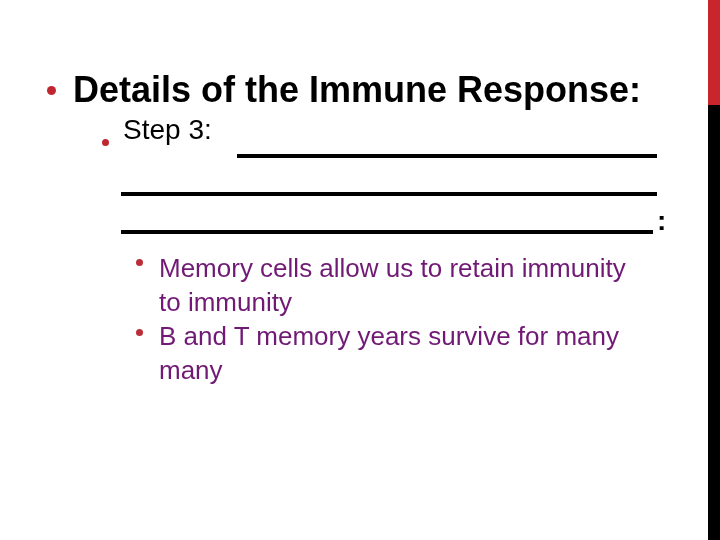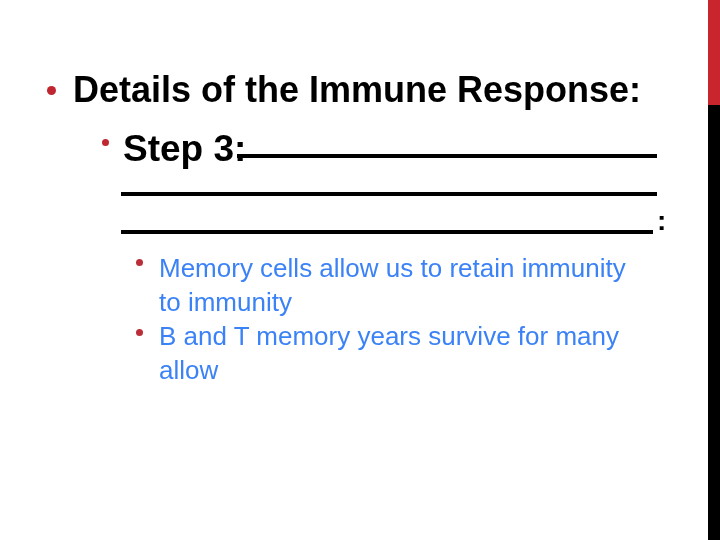--- a/index.html
+++ b/index.html
@@ -35,23 +35,23 @@
     margin: 0;
     font-size: 36px;
     font-weight: bold;
     line-height: 1;
     white-space: nowrap;
     color: #000000;
   }
   .step-label {
     position: absolute;
     left: 123px;
-    top: 130px;
-    font-size: 37px;
-    font-weight: bold;
+    top: 116px;
+    font-size: 28px;
+    font-weight: normal;
     line-height: 1;
     white-space: nowrap;
     color: #000000;
   }
   
   .blank-line { position: absolute; height: 4px; }
   .blank-1 { left: 237px; top: 154px; width: 420px; }
   .blank-2 { left: 121px; top: 192px; width: 536px; }
   .blank-3 { left: 121px; top: 230px; width: 532px; }
   .blank-colon {
@@ -63,21 +63,21 @@
     line-height: 1;
     color: #000000;
   }
 
   .body-text {
     position: absolute;
     left: 159px;
     font-size: 26px;
     font-weight: normal;
     line-height: 34px;
-    color: #3b82f6;
+    color: #701a75;
   }
   .body-text .line { white-space: nowrap; }
   .body-text-1 { top: 251px; }
   .body-text-2 { top: 319px; }
 </style>
 </head>
 <body>
 
 <div class="slide">
 
@@ -97,16 +97,16 @@
 
   <span class="bullet body-bullet-1" style="background-color: rgb(187, 46, 56);"></span>
   <div class="body-text body-text-1">
     <div class="line">Memory cells allow us to retain immunity</div>
     <div class="line">to immunity</div>
   </div>
 
   <span class="bullet body-bullet-2" style="background-color: rgb(187, 46, 56);"></span>
   <div class="body-text body-text-2">
     <div class="line">B and T memory years survive for many</div>
-    <div class="line">allow</div>
+    <div class="line">many</div>
   </div>
 
 </div>
 
 </body></html>

